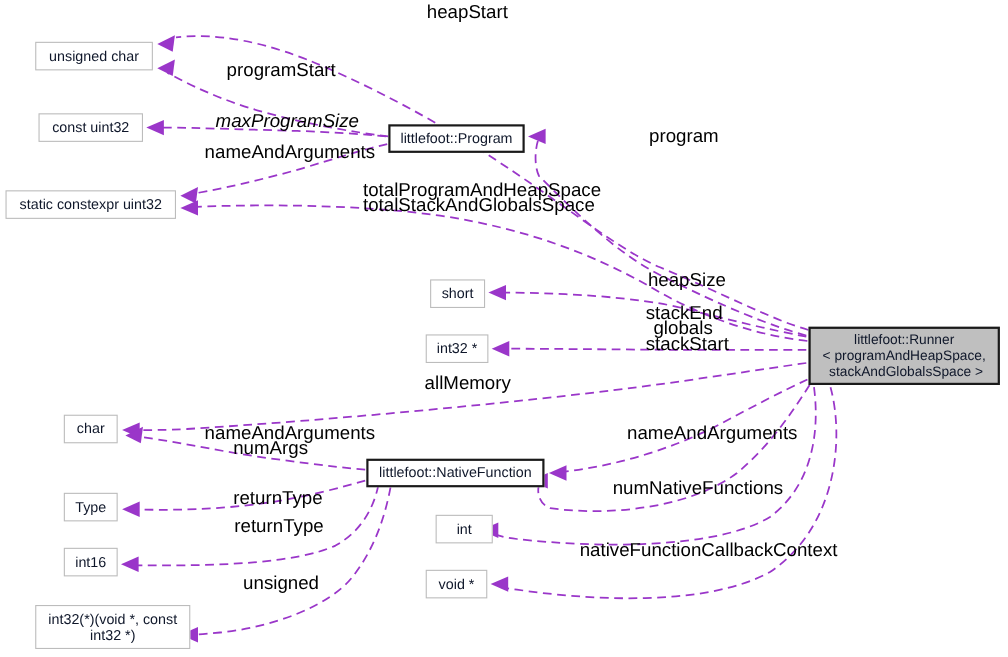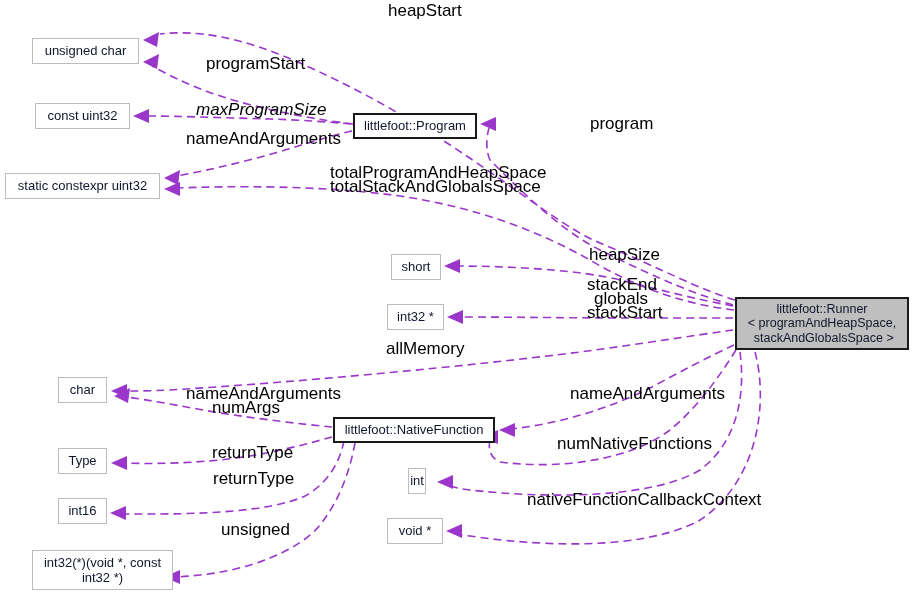--- a/index.html
+++ b/index.html
@@ -144,21 +144,21 @@
       </g>
     </svg>
 <div class="node plain" style="left: 32px; top: 38px; width: 107px; height: 26px;"><span>unsigned char</span></div>
     <div class="node plain" style="left: 35px; top: 103px; width: 95px; height: 26px;"><span>const uint32</span></div>
     <div class="node plain" style="left: 5px; top: 173px; width: 155px; height: 26px;"><span>static constexpr uint32</span></div>
     <div class="node plain" style="left: 391px; top: 254px; width: 50px; height: 26px;"><span>short</span></div>
     <div class="node plain" style="left: 387px; top: 304px; width: 57px; height: 26px;"><span>int32 *</span></div>
     <div class="node plain" style="left: 58px; top: 377px; width: 49px; height: 26px;"><span>char</span></div>
     <div class="node plain" style="left: 58px; top: 448px; width: 49px; height: 26px;"><span>Type</span></div>
     <div class="node plain" style="left: 58px; top: 498px; width: 49px; height: 26px;"><span>int16</span></div>
-    <div class="node plain" style="left: 396px; top: 468px; width: 18px; height: 26px; margin-left: 12px;"><span>int</span></div>
+    <div class="node plain" style="left: 396px; top: 468px; width: 52px; height: 26px;"><span>int</span></div>
     <div class="node plain" style="left: 387px; top: 518px; width: 56px; height: 26px;"><span>void *</span></div>
     <div class="node plain" style="left: 12px; top: 550px; width: 141px; height: 40px; margin-left: 20px;"><span>int32(*)(void *, const
 int32 *)</span></div>
     <div class="node linked" style="left: 353px; top: 113px; width: 124px; height: 26px;"><span>littlefoot::Program</span></div>
     <div class="node linked" style="left: 333px; top: 417px; width: 162px; height: 26px;"><span>littlefoot::NativeFunction</span></div>
     <div class="node current" style="left: 735px; top: 297px; width: 174px; height: 53px;"><span>littlefoot::Runner
 &lt; programAndHeapSpace,
  stackAndGlobalsSpace &gt;</span></div>
     <div class="edge-label" style="left: 388px; top: 4px; width: 62px; text-align: center;">heapStart</div>
     <div class="edge-label" style="left: 206px; top: 57px; width: 82px; text-align: center;">programStart</div>

